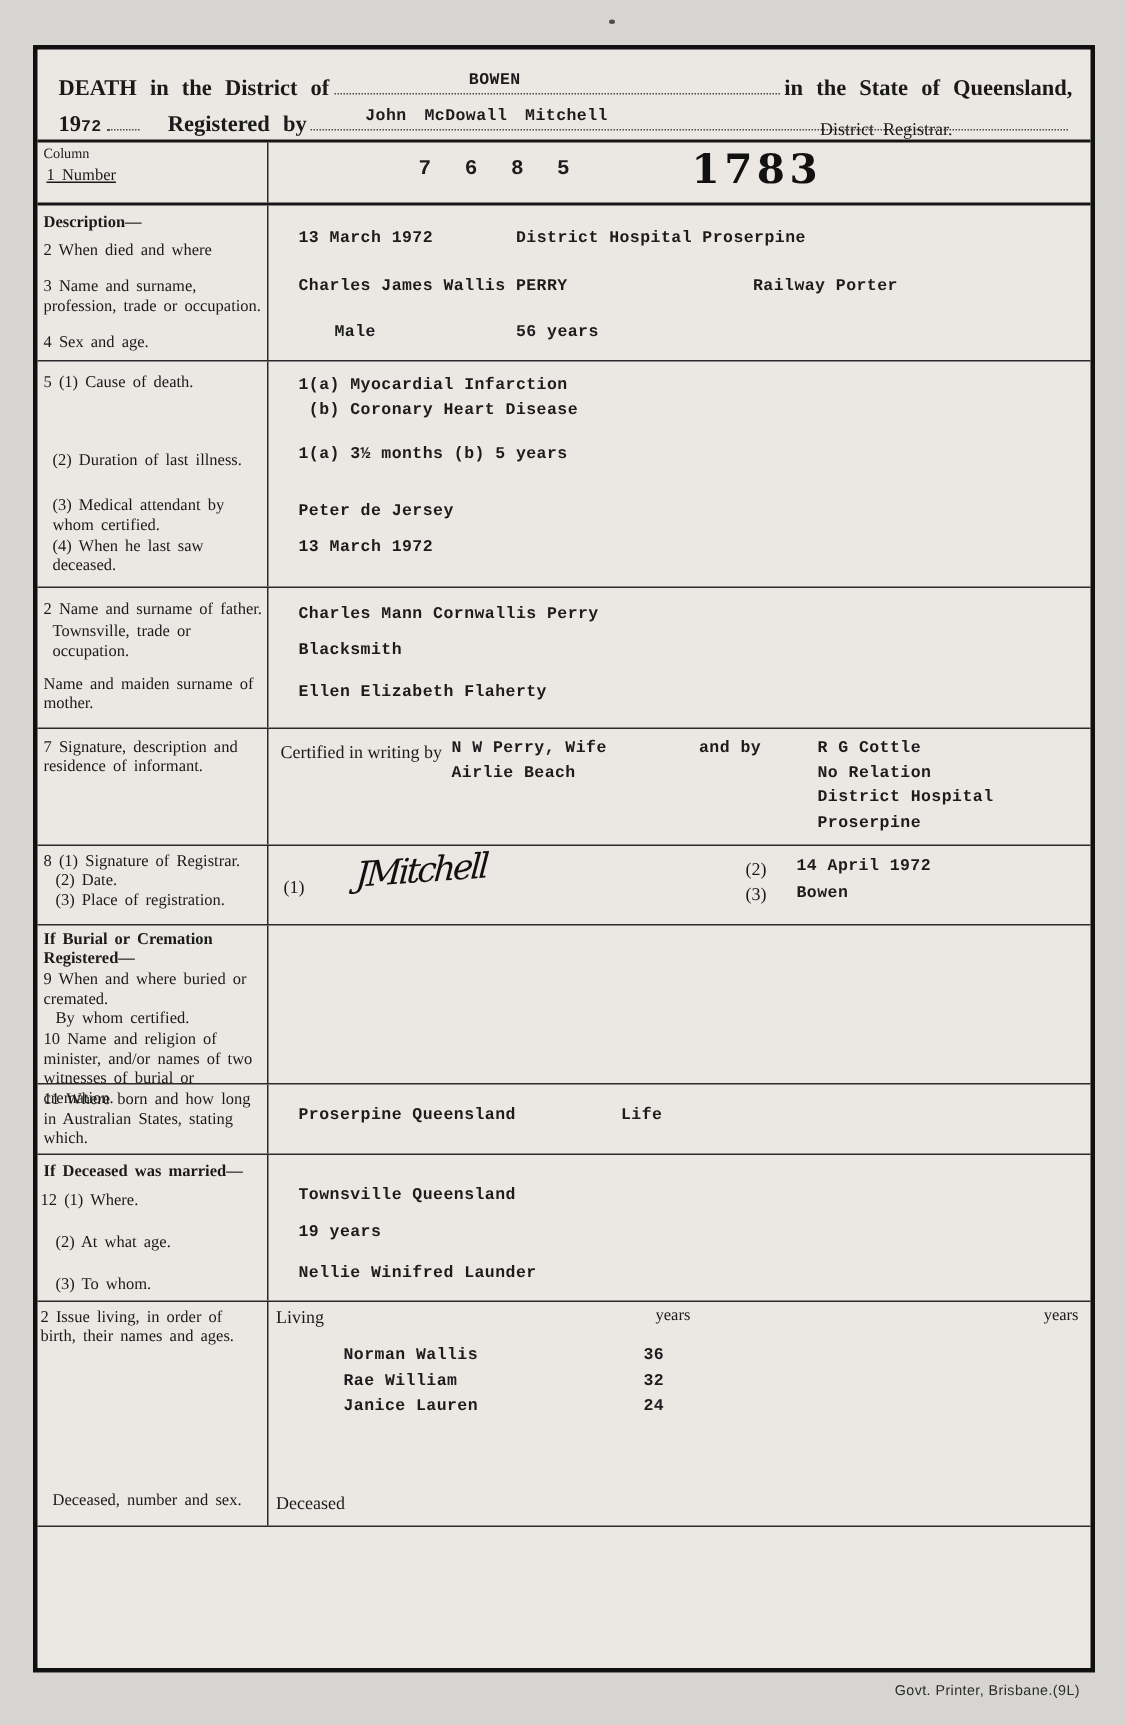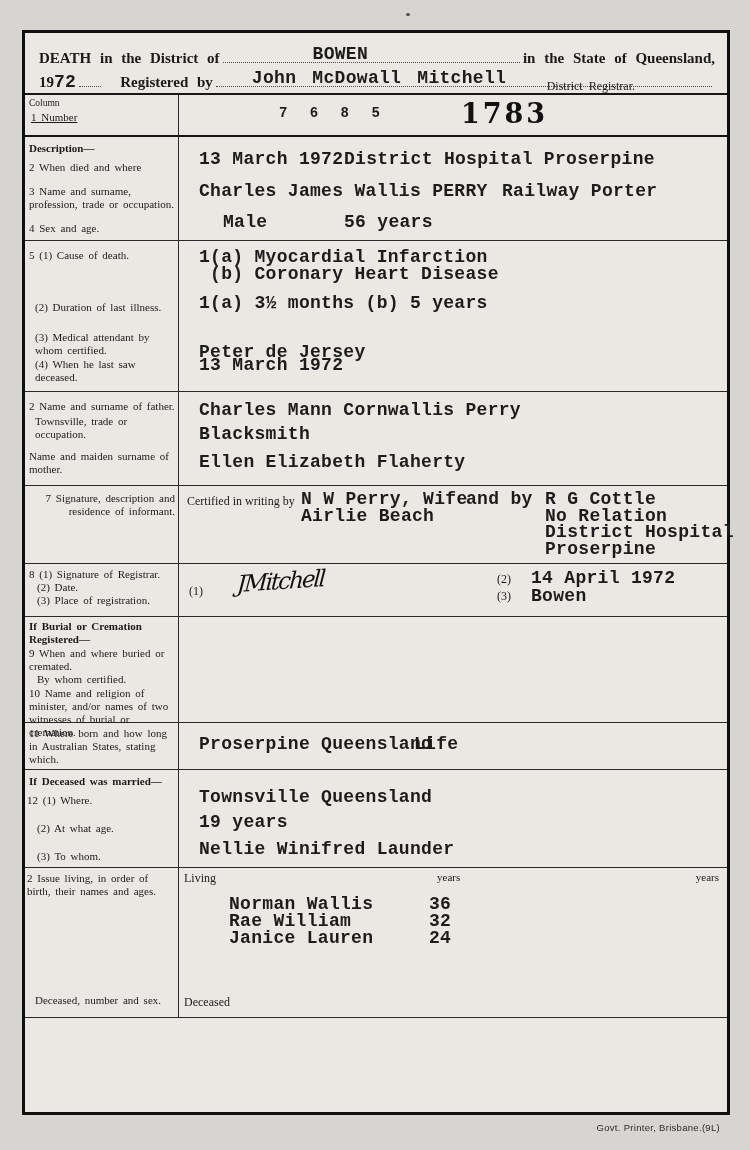--- a/index.html
+++ b/index.html
@@ -11,21 +11,21 @@
   .row{display:flex;border-bottom:1px solid #2a2a2a;position:relative;flex-shrink:0;}
   .row.thickb{border-bottom:2px solid #161616;}
   .row.noborder{border-bottom:none;}
   .label-cell{width:153px;border-right:1px solid #2a2a2a;position:relative;
               font-size:11px;line-height:1.18;word-spacing:2px;flex-shrink:0;}
   .content-cell{flex:1;position:relative;}
   .abs{position:absolute;}
   .plabel{position:absolute;font-size:11px;}
   .plabel.bold{font-weight:bold;}
   .typed{font-family:"Liberation Mono","DejaVu Sans Mono",monospace;font-weight:700;
-         font-size:18px;letter-spacing:.3px;color:#1c1c1c;white-space:pre;line-height:16.5px;}
+         font-size:11px;letter-spacing:.3px;color:#1c1c1c;white-space:pre;line-height:16.5px;}
   .printed{font-size:12px;}
   .hline1{position:absolute;left:14px;right:12px;top:12px;display:flex;align-items:baseline;
           font-weight:bold;font-size:15px;word-spacing:5px;}
   .hline2{position:absolute;left:14px;right:12px;top:36px;display:flex;align-items:baseline;
           font-weight:bold;font-size:15px;word-spacing:5px;}
   .dotfill{flex:1;border-bottom:1.5px dotted #4a4a4a;margin:0 3px;height:17px;position:relative;}
   .dotfill .typed{position:absolute;bottom:0;}
   .stamp{font-family:"DejaVu Serif",serif;font-size:27px;font-weight:600;letter-spacing:3px;color:#111;}
   .signature{font-family:"DejaVu Serif",serif;font-style:italic;font-size:23px;font-weight:500;
              letter-spacing:-2px;transform:rotate(-4deg) skewX(-8deg);display:inline-block;color:#111;}
@@ -95,41 +95,41 @@
       <div class="label-cell">
         <span class="plabel" style="left:4px;top:8px;">5 (1) Cause of death.</span>
         <span class="plabel" style="left:10px;top:60px;right:3px;">(2)  Duration of last illness.</span>
         <span class="plabel" style="left:10px;top:90px;right:3px;">(3)  Medical attendant by whom certified.</span>
         <span class="plabel" style="left:10px;top:117px;right:3px;">(4)  When he last saw deceased.</span>
       </div>
       <div class="content-cell">
         <span class="typed abs" style="left:20px;top:8px;">1(a) Myocardial Infarction
  (b) Coronary Heart Disease</span>
         <span class="typed abs" style="left:20px;top:54px;">1(a) 3½ months (b) 5 years</span>
-        <span class="typed abs" style="left:20px;top:92px;margin-top:11px;">Peter de Jersey</span>
+        <span class="typed abs" style="left:20px;top:92px;">Peter de Jersey</span>
         <span class="typed abs" style="left:20px;top:116px;">13 March 1972</span>
       </div>
     </div>
 
     <div class="row" style="height:93px;">
       <div class="label-cell">
         <span class="plabel" style="left:4px;top:8px;right:3px;">2  Name and surname of father.</span>
         <span class="plabel" style="left:10px;top:23px;right:3px;">Townsville, trade or occupation.</span>
         <span class="plabel" style="left:4px;top:58px;right:3px;">Name and maiden surname of mother.</span>
       </div>
       <div class="content-cell">
         <span class="typed abs" style="left:20px;top:10px;">Charles Mann Cornwallis Perry</span>
         <span class="typed abs" style="left:20px;top:34px;">Blacksmith</span>
         <span class="typed abs" style="left:20px;top:62px;">Ellen Elizabeth Flaherty</span>
       </div>
     </div>
 
     <div class="row" style="height:77px;">
       <div class="label-cell">
-        <span class="plabel" style="left:4px;top:6px;right:3px;text-align:right;">7  Signature, description and residence of informant.</span>
+        <span class="plabel" style="left:4px;top:6px;right:3px;">7  Signature, description and residence of informant.</span>
       </div>
       <div class="content-cell">
         <span class="abs printed" style="left:8px;top:8px;">Certified in writing by</span>
         <span class="typed abs" style="left:122px;top:5px;">N W Perry, Wife
 Airlie Beach</span>
         <span class="typed abs" style="left:287px;top:5px;">and by</span>
         <span class="typed abs" style="left:366px;top:5px;">R G Cottle
 No Relation
 District Hospital
 Proserpine</span>

